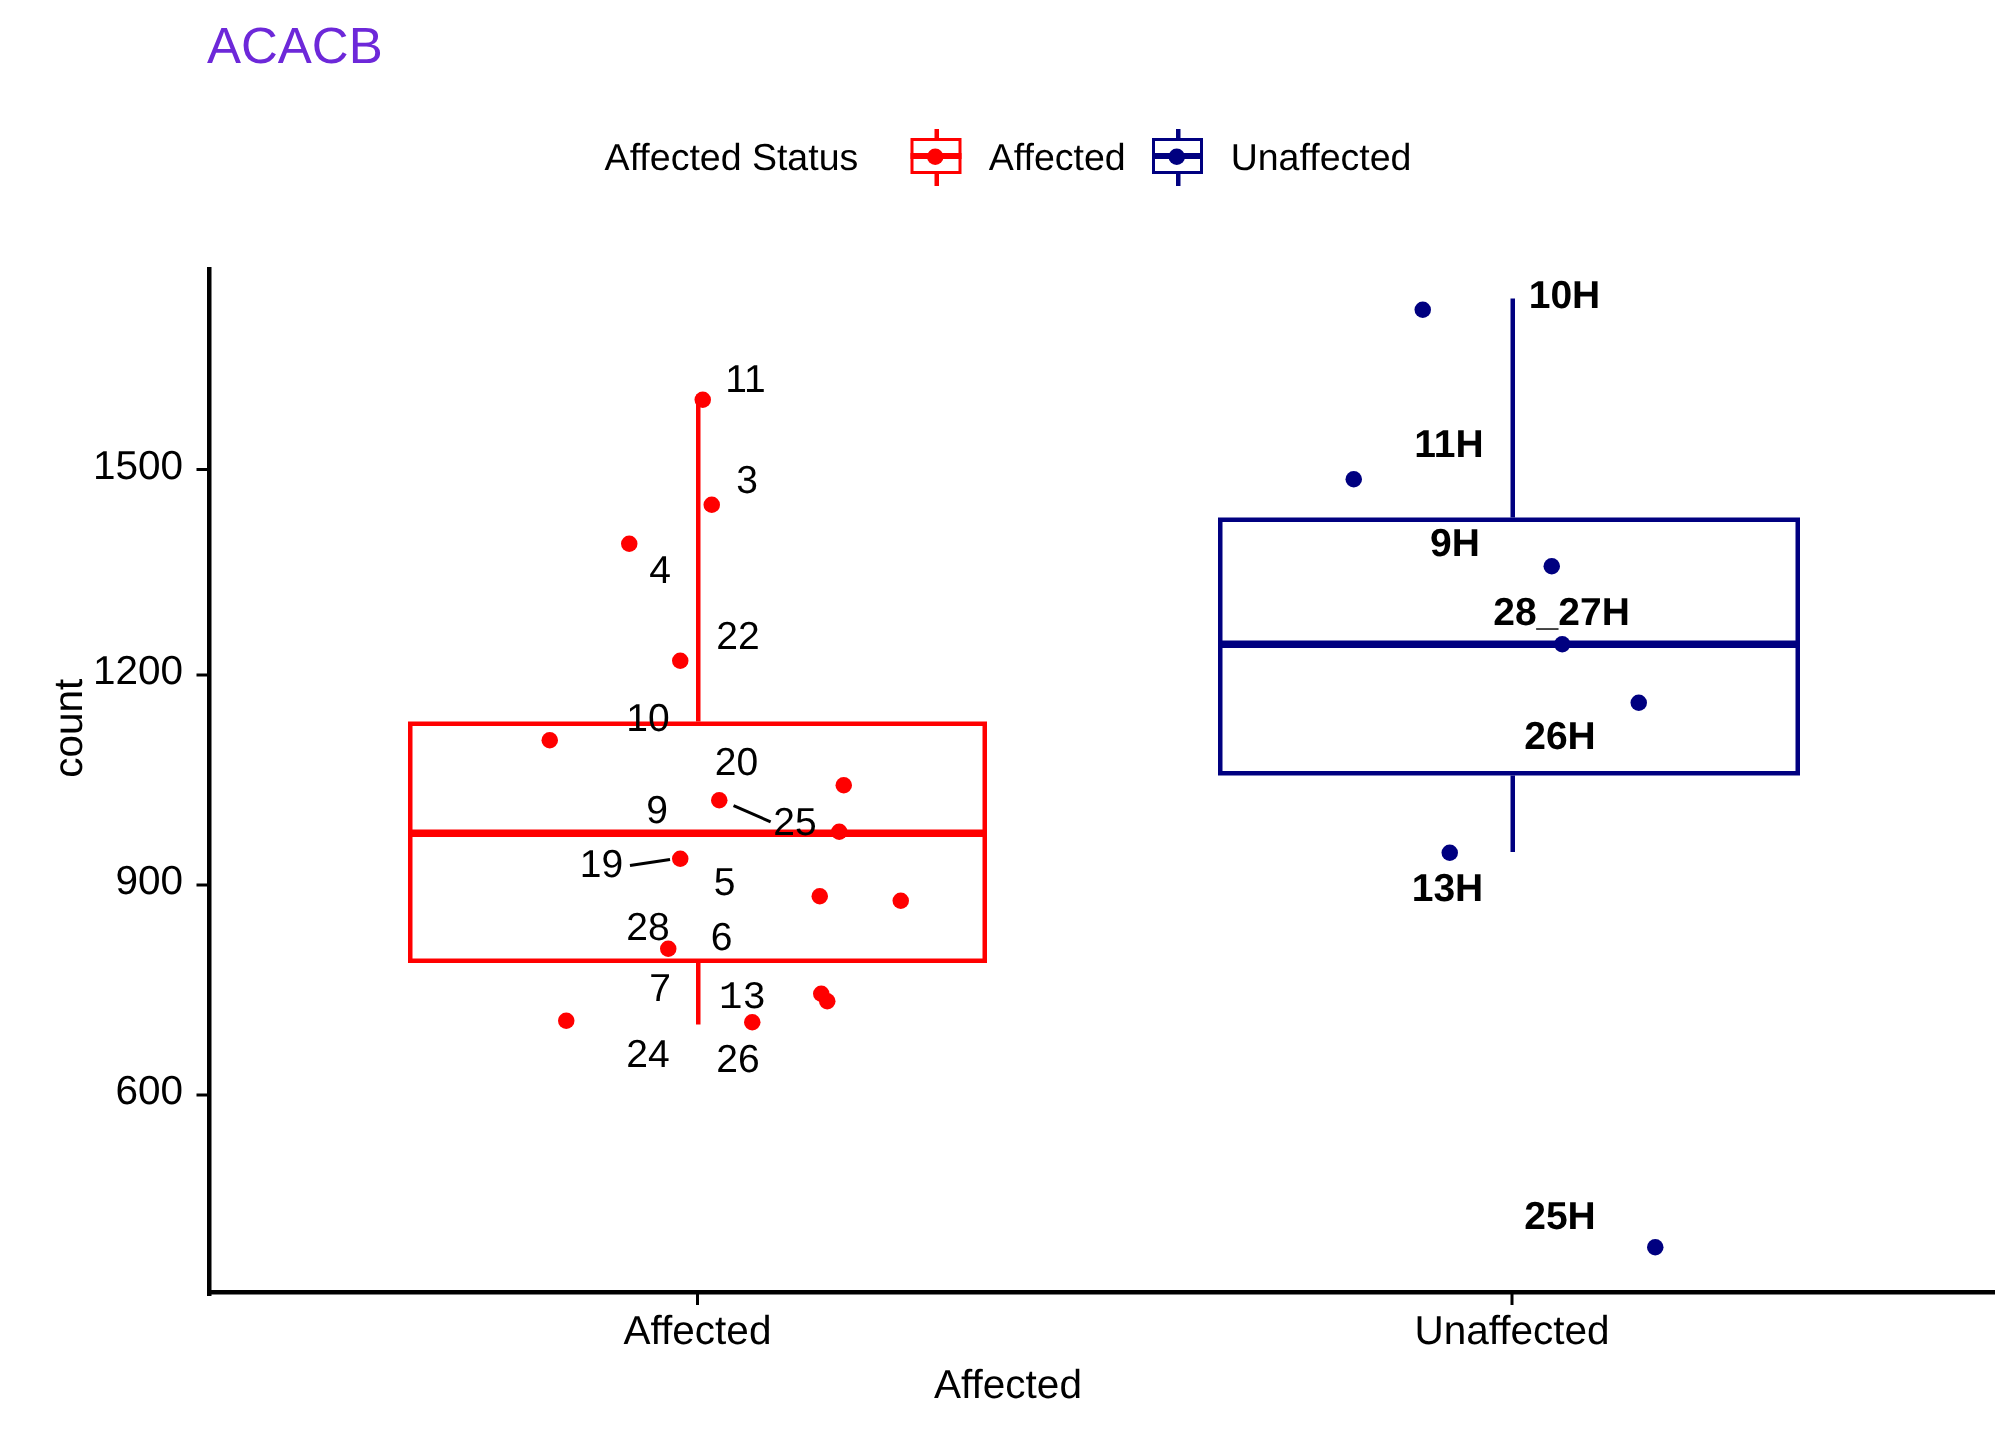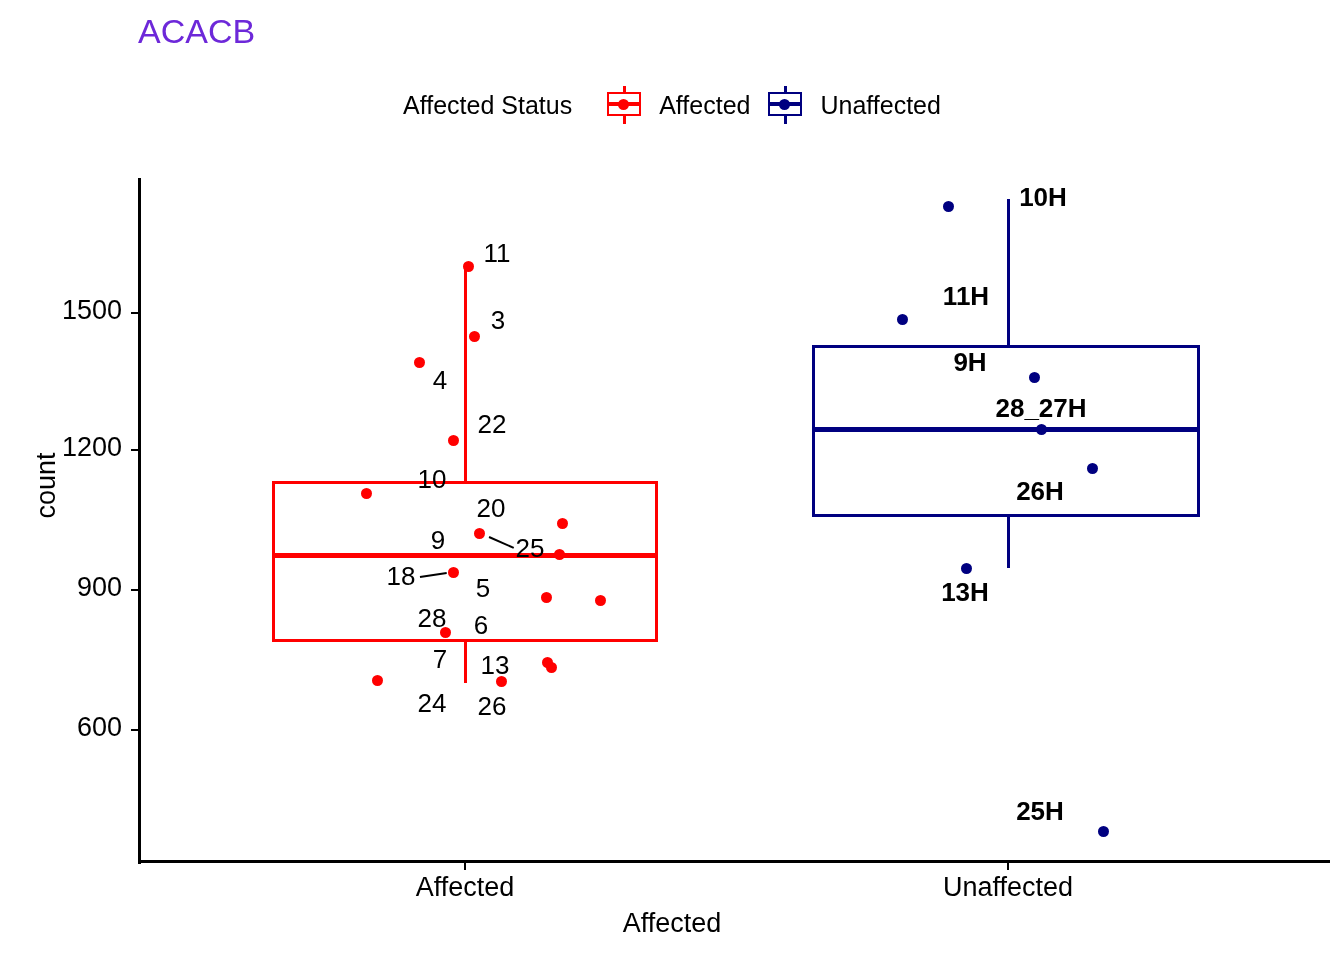--- a/index.html
+++ b/index.html
@@ -109,31 +109,31 @@
         <div class="plab" style="left: 492px; top: 424px;">22</div>
         <div class="pt" title="10" style="left: 366px; top: 493px; background: rgb(255, 0, 0);"></div>
         <div class="plab" style="left: 432px; top: 479px;">10</div>
         <div class="pt" title="20" style="left: 562px; top: 523px; background: rgb(255, 0, 0);"></div>
         <div class="plab" style="left: 491px; top: 508px;">20</div>
         <div class="pt" title="9" style="left: 479px; top: 533px; background: rgb(255, 0, 0);"></div>
         <div class="plab" style="left: 438px; top: 540px;">9</div>
         <div class="pt" title="25" style="left: 559px; top: 554px; background: rgb(255, 0, 0);"></div>
         <div class="plab" style="left: 530px; top: 548px;">25</div>
         <div class="pt" title="18" style="left: 453px; top: 572px; background: rgb(255, 0, 0);"></div>
-        <div class="plab" style="left: 401px; top: 576px;">18</div>
+        <div class="plab" style="left: 401px; top: 576px;">19</div>
         <div class="pt" title="5" style="left: 546px; top: 597px; background: rgb(255, 0, 0);"></div>
         <div class="plab" style="left: 483px; top: 588px;">5</div>
         <div class="pt" title="6" style="left: 600px; top: 600px; background: rgb(255, 0, 0);"></div>
         <div class="plab" style="left: 481px; top: 625px;">6</div>
         <div class="pt" title="28" style="left: 445px; top: 632px; background: rgb(255, 0, 0);"></div>
         <div class="plab" style="left: 432px; top: 618px;">28</div>
         <div class="pt" title="7" style="left: 547px; top: 662px; background: rgb(255, 0, 0);"></div>
         <div class="plab" style="left: 440px; top: 659px;">7</div>
         <div class="pt" title="13" style="left: 551px; top: 667px; background: rgb(255, 0, 0);"></div>
-        <div class="plab" style="left: 495px; top: 665px;">13</div>
+        <div class="plab" style="left: 495px; top: 665px; font-family: Liberation Mono, monospace;">13</div>
         <div class="pt" title="24" style="left: 377px; top: 680px; background: rgb(255, 0, 0);"></div>
         <div class="plab" style="left: 432px; top: 703px;">24</div>
         <div class="pt" title="26" style="left: 501px; top: 681px; background: rgb(255, 0, 0);"></div>
         <div class="plab" style="left: 492px; top: 706px;">26</div>
       </div>
       <div style="position: absolute; left: 0px; top: 0px; width: 1344px; height: 960px; font-weight: bold;">
         <div class="bx-wh" style="left: 1006.5px; top: 199px; height: 146px; background: rgb(0, 0, 128);"></div>
         <div class="bx-wh" style="left: 1006.5px; top: 517px; height: 51px; background: rgb(0, 0, 128);"></div>
         <div class="bx bx-rect" style="left: 812px; top: 345px; width: 388px; height: 172px; border-color: rgb(0, 0, 128);"></div>
         <div class="bx-med" style="left: 812px; top: 426.5px; width: 388px; background: rgb(0, 0, 128);"></div>

